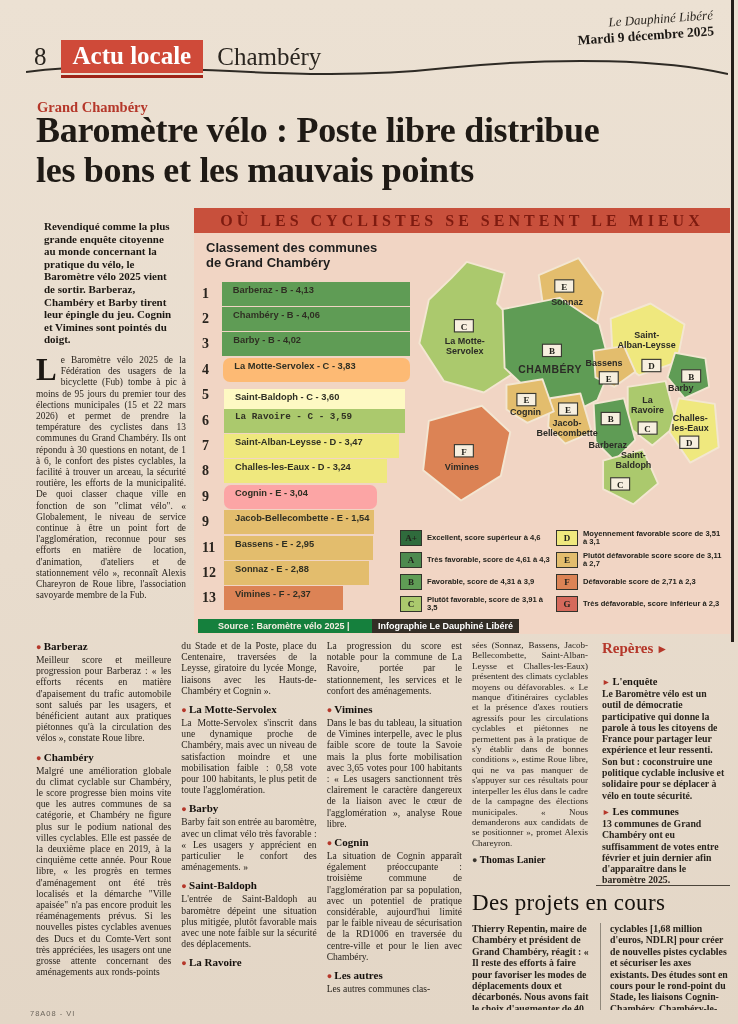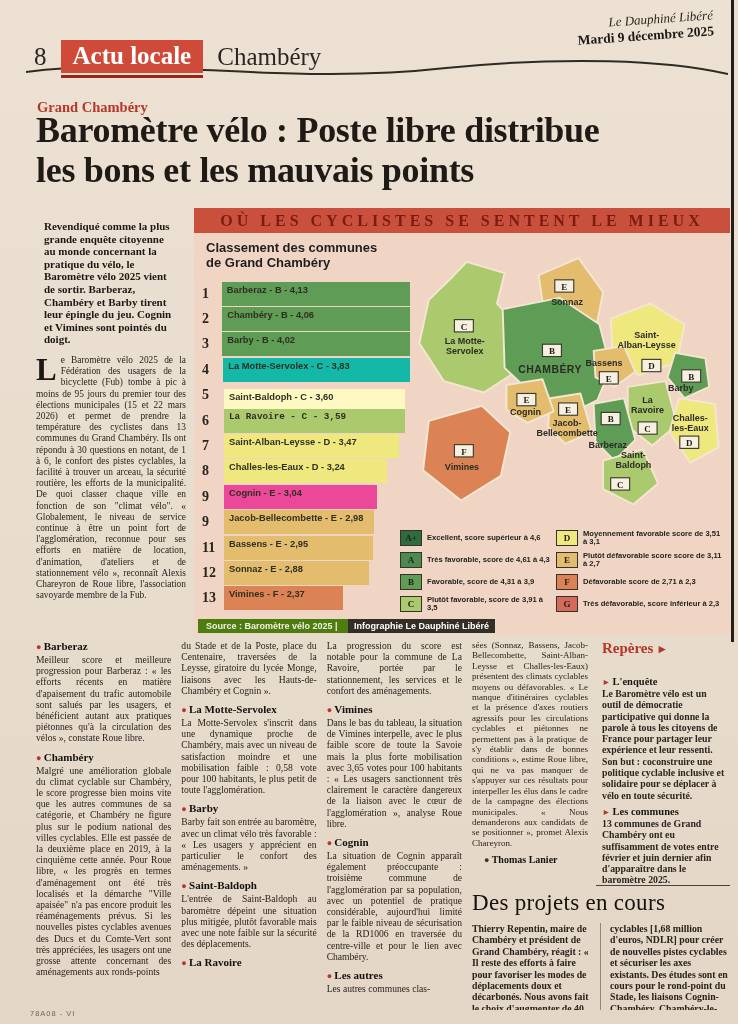--- a/index.html
+++ b/index.html
@@ -31,44 +31,44 @@
   .infographic{position:absolute;top:208px;left:194px;width:536px;height:426px;background:#f1d5c4;}
   .ig-banner{height:25px;background:#c8503c;color:#7e1b10;font-weight:bold;font-size:16px;
     letter-spacing:4px;text-align:center;line-height:25px;white-space:nowrap;overflow:hidden;}
   .ig-body{position:relative;height:401px;}
   .ig-subtitle{position:absolute;top:8px;left:12px;font-family:"Liberation Sans",sans-serif;
     font-weight:bold;font-size:13px;line-height:1.12;color:#1e1e1e;}
   .ranking{position:absolute;top:48px;left:8px;width:208px;}
   .rrow{display:flex;align-items:center;height:25.4px;}
   .rnum{width:22px;font-weight:bold;font-size:14px;color:#2a251f;}
   .rbar{display:block;height:24px;line-height:16px;font-family:"Liberation Sans",sans-serif;
-    font-weight:bold;font-size:9.3px;color:#2f2f23;padding-left:5px;white-space:nowrap;box-sizing:border-box;}
+    font-weight:bold;font-size:9.3px;color:#2f2f23;padding-left:11px;white-space:nowrap;box-sizing:border-box;}
   .map{position:absolute;top:12px;left:214px;width:322px;height:278px;}
   .mpoly{stroke:#f3e6d2;stroke-width:2;stroke-linejoin:round;}
   .mlabel{font-family:"Liberation Sans",sans-serif;font-weight:bold;font-size:9.5px;fill:#2b2b26;text-anchor:middle;}
   .mlabel.big{font-size:11px;letter-spacing:0.5px;}
   .mbadge-rect{fill:#f7efdf;stroke:#3a3a32;stroke-width:1.2;}
   .mbadge-letter{font-family:"Liberation Serif",serif;font-weight:bold;font-size:9.5px;fill:#1e1e18;text-anchor:middle;}
   .legend{position:absolute;top:294px;left:206px;width:326px;display:grid;
     grid-template-columns:152px 170px;grid-template-rows:repeat(4,22px);grid-auto-flow:column;column-gap:4px;}
   .lgi{display:flex;align-items:center;gap:5px;overflow:hidden;}
   .lgsw{flex:none;width:20px;height:14px;border:1px solid #33332b;font-family:"Liberation Serif",serif;
     font-weight:bold;font-size:9px;color:#22221c;display:flex;align-items:center;justify-content:center;}
   .lgtx{font-family:"Liberation Sans",sans-serif;font-weight:bold;font-size:7.6px;line-height:8.4px;color:#23231d;}
   .source{position:absolute;bottom:3px;left:4px;font-family:"Liberation Sans",sans-serif;font-size:9px;font-weight:bold;}
-  .src1{background:#4d7c0f;color:#f4eee2;padding:2px 8px;}
+  .src1{background:#15803d;color:#f4eee2;padding:2px 20px;}
   .src2{background:#332e26;color:#ffffff;padding:2px 6px;}
   
   .bottom{position:absolute;top:640px;left:36px;width:694px;height:370px;display:flex;gap:10px;overflow:hidden;}
   .col{flex:1;overflow:hidden;}
   .bp{margin:0 0 2px;font-size:9.6px;line-height:11.2px;text-align:justify;color:#241f19;}
   .sec{margin:7px 0 2px;font-size:11px;font-weight:bold;color:#15110d;}
   .sec::before{content:"● ";color:#b5372a;font-size:9px;}
   .col > .sec:first-child{margin-top:0;}
-  .byline{margin:6px 12px 0;font-size:10px;font-weight:bold;color:#15110d;}
+  .byline{margin:6px 0 0;font-size:10px;font-weight:bold;color:#15110d;}
   .byline::before{content:"● ";color:#3a352e;font-size:9px;}
   .rightgroup{flex:none;width:258px;display:flex;flex-direction:column;}
   .rg-top{display:flex;gap:8px;height:246px;overflow:hidden;}
   .col4{flex:none;width:116px;overflow:hidden;}
   .col4 .bp{font-size:9px;line-height:10.4px;}
   .reperes{flex:1;border-bottom:1.5px solid #4a443a;padding:0 2px 4px 6px;overflow:hidden;}
   .rep-title{margin:0 0 19px;color:#b5372a;font-size:15px;font-weight:bold;}
   .rep-title::after{content:" ►";font-size:12px;}
   .rep-h{margin:5px 0 1px;font-size:10.5px;font-weight:bold;color:#1a1510;}
   .rep-h::before{content:"► ";color:#b5372a;font-size:8.5px;}
@@ -124,45 +124,45 @@
           <div class="rrow">
             <span class="rnum">2</span>
             <span class="rbar" style="width: 98.3051%; background: rgb(95, 156, 85);">Chambéry - B - 4,06</span>
           </div>
           <div class="rrow">
             <span class="rnum">3</span>
             <span class="rbar" style="width: 97.3366%; background: rgb(95, 156, 85);">Barby - B - 4,02</span>
           </div>
           <div class="rrow">
             <span class="rnum">4</span>
-            <span class="rbar" style="width: 92.7361%; background: #14b8a6;">La Motte-Servolex - C - 3,83</span>
+            <span class="rbar" style="width: 92.7361%; background: #fdba74; border-radius: 7px;">La Motte-Servolex - C - 3,83</span>
           </div>
           <div class="rrow">
             <span class="rnum">5</span>
             <span class="rbar" style="width: 87.1671%; background: #fef9c3; margin-top: 12px;">Saint-Baldoph - C - 3,60</span>
           </div>
           <div class="rrow">
             <span class="rnum">6</span>
             <span class="rbar" style="width: 86.9249%; background: rgb(171, 201, 109); font-family: Liberation Mono, monospace;">La Ravoire - C - 3,59</span>
           </div>
           <div class="rrow">
             <span class="rnum">7</span>
             <span class="rbar" style="width: 84.0194%; background: rgb(239, 232, 126);">Saint-Alban-Leysse - D - 3,47</span>
           </div>
           <div class="rrow">
             <span class="rnum">8</span>
             <span class="rbar" style="width: 78.4504%; background: rgb(239, 232, 126);">Challes-les-Eaux - D - 3,24</span>
           </div>
           <div class="rrow">
             <span class="rnum">9</span>
-            <span class="rbar" style="width: 73.6077%; background: #ec4899;">Cognin - E - 3,04</span>
+            <span class="rbar" style="width: 73.6077%; background: #fca5a5; border-radius: 7px;">Cognin - E - 3,04</span>
           </div>
           <div class="rrow">
             <span class="rnum">9</span>
-            <span class="rbar" style="width: 72.155%; background: rgb(227, 189, 109);">Jacob-Bellecombette - E - 2,98</span>
+            <span class="rbar" style="width: 72.155%; background: rgb(227, 189, 109);">Jacob-Bellecombette - E - 1,54</span>
           </div>
           <div class="rrow">
             <span class="rnum">11</span>
             <span class="rbar" style="width: 71.4286%; background: rgb(227, 189, 109);">Bassens - E - 2,95</span>
           </div>
           <div class="rrow">
             <span class="rnum">12</span>
             <span class="rbar" style="width: 69.7337%; background: rgb(227, 189, 109);">Sonnaz - E - 2,88</span>
           </div>
           <div class="rrow">

